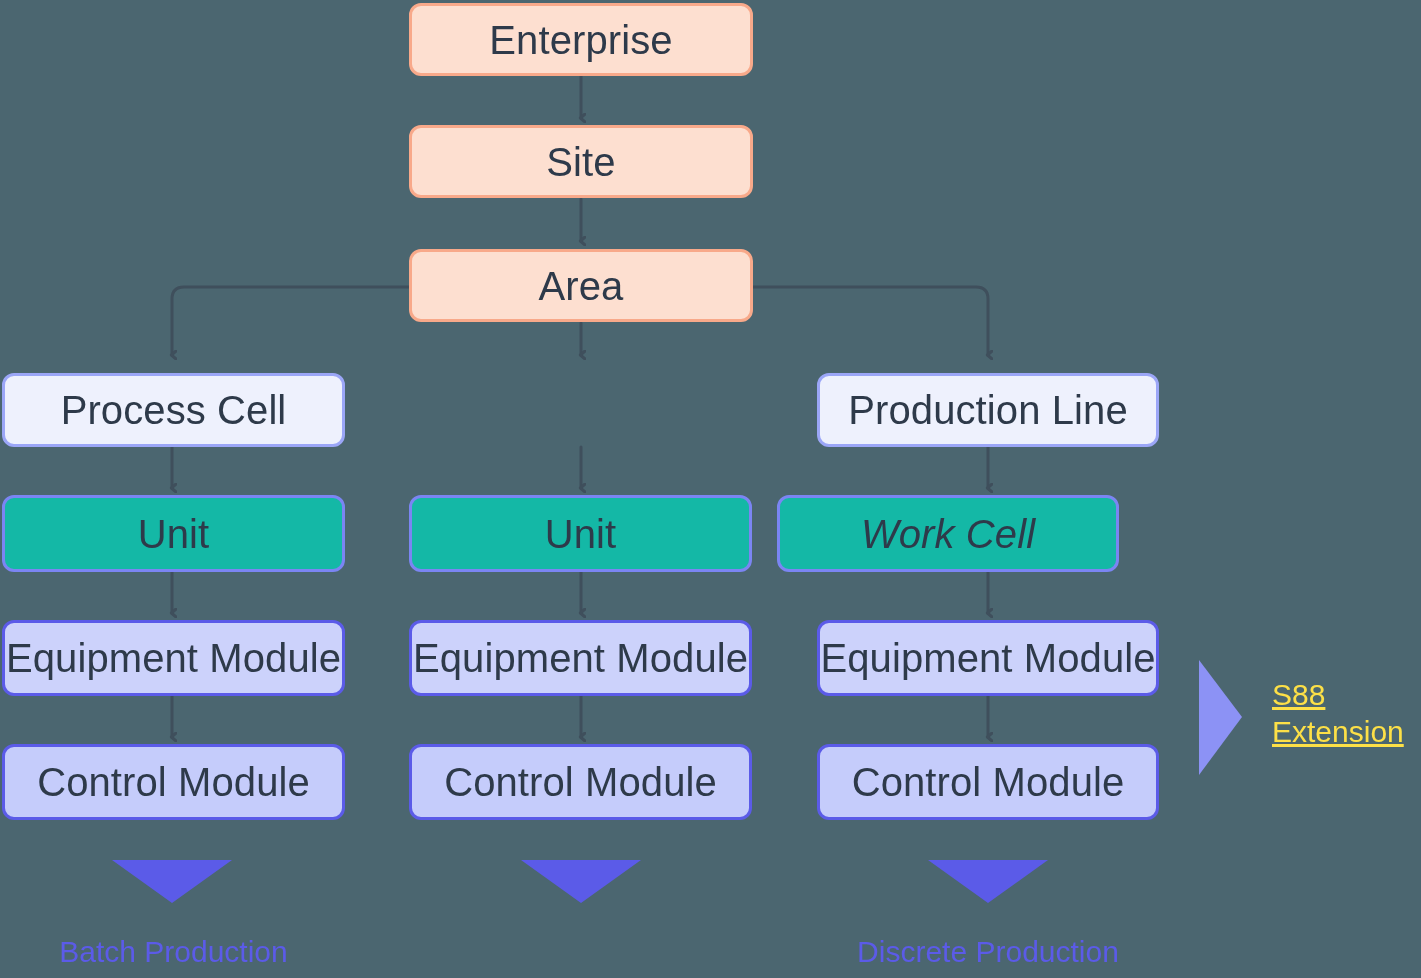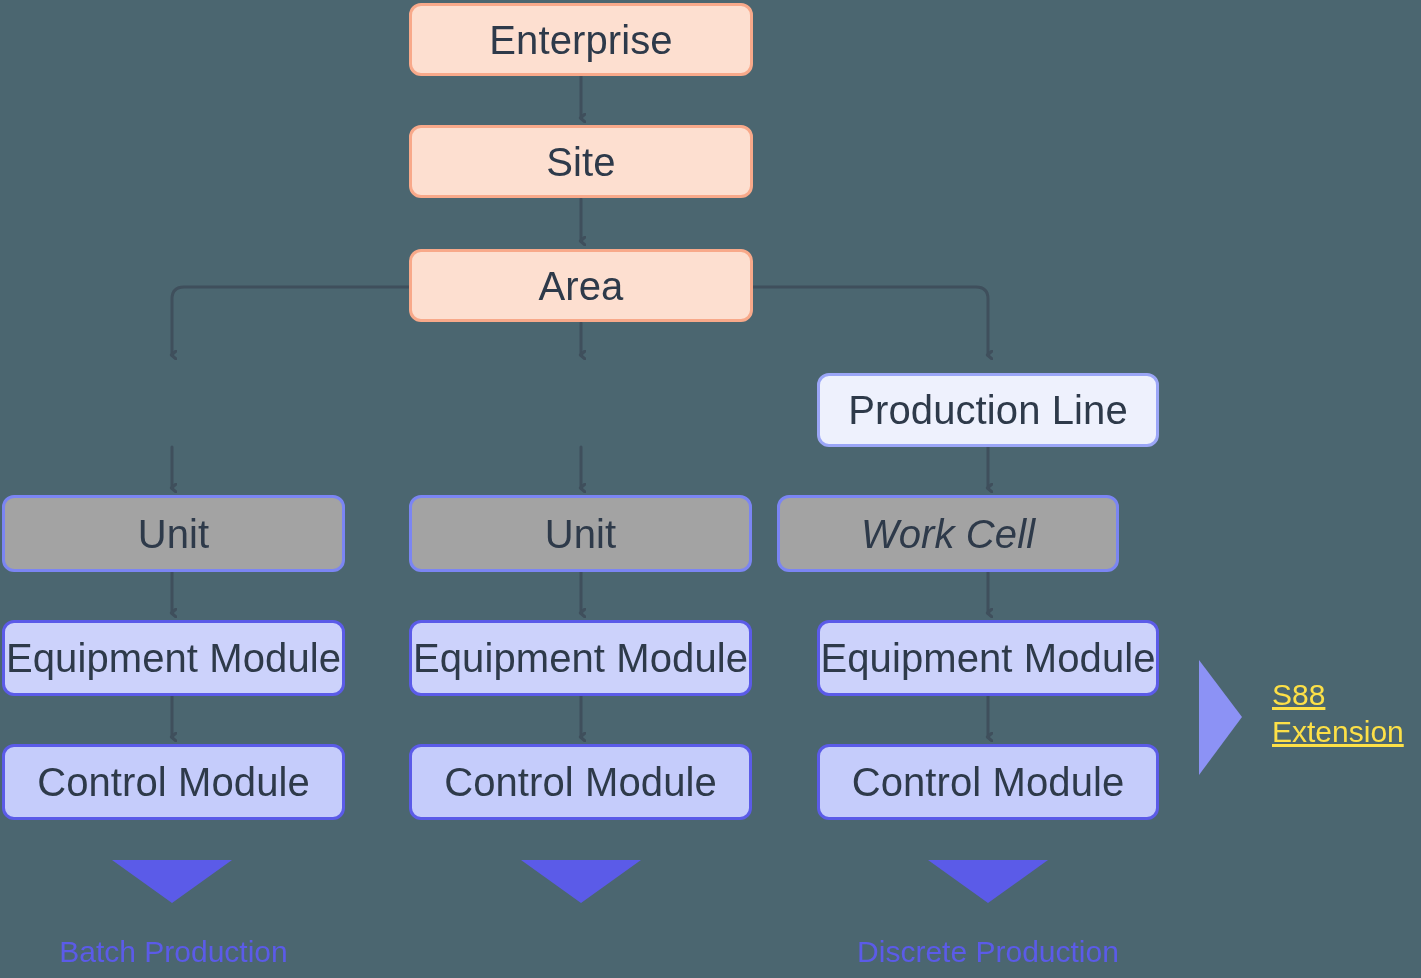--- a/index.html
+++ b/index.html
@@ -33,21 +33,21 @@
   }
   .tier-enterprise {
     background: #fddfd0;
     border-color: #f8a98a;
   }
   .tier-l1 {
     background: #eef1fd;
     border-color: #9ba6f7;
   }
   .tier-l2 {
-    background: #a3a3a3;
+    background: #14b8a6;
     border-color: #7b85f3;
   }
   .tier-l3 {
     background: #ccd2fb;
     border-color: #5b5be8;
   }
   .tier-l4 {
     background: #c5ccfb;
     border-color: #5b5be8;
   }
@@ -122,20 +122,23 @@
   </div>
 
   <div class="node tier-enterprise" style="left:409px; top:125px; width:344px; height:73px;">
     <span>Site</span>
   </div>
 
   <div class="node tier-enterprise" style="left:409px; top:249px; width:344px; height:73px;">
     <span>Area</span>
   </div>
 
+  <div class="node tier-l1" style="left:2px; top:373px; width:343px; height:74px;">
+    <span>Process Cell</span>
+  </div>
   <div class="node tier-l2" style="left:2px; top:495px; width:343px; height:77px;">
     <span>Unit</span>
   </div>
   <div class="node tier-l3" style="left:2px; top:620px; width:343px; height:76px;">
     <span>Equipment Module</span>
   </div>
   <div class="node tier-l4" style="left:2px; top:744px; width:343px; height:76px;">
     <span>Control Module</span>
   </div>
   <div class="caption" style="left:2px; top:935px; width:343px;">

